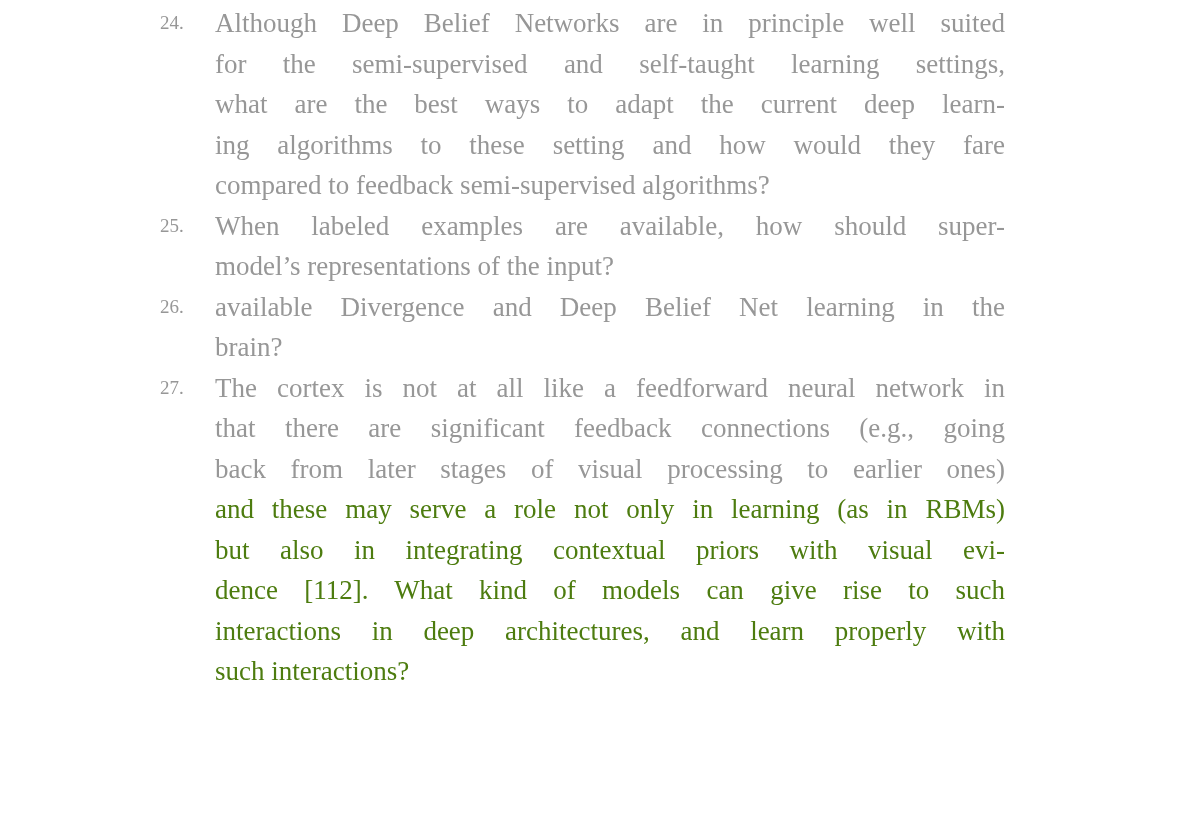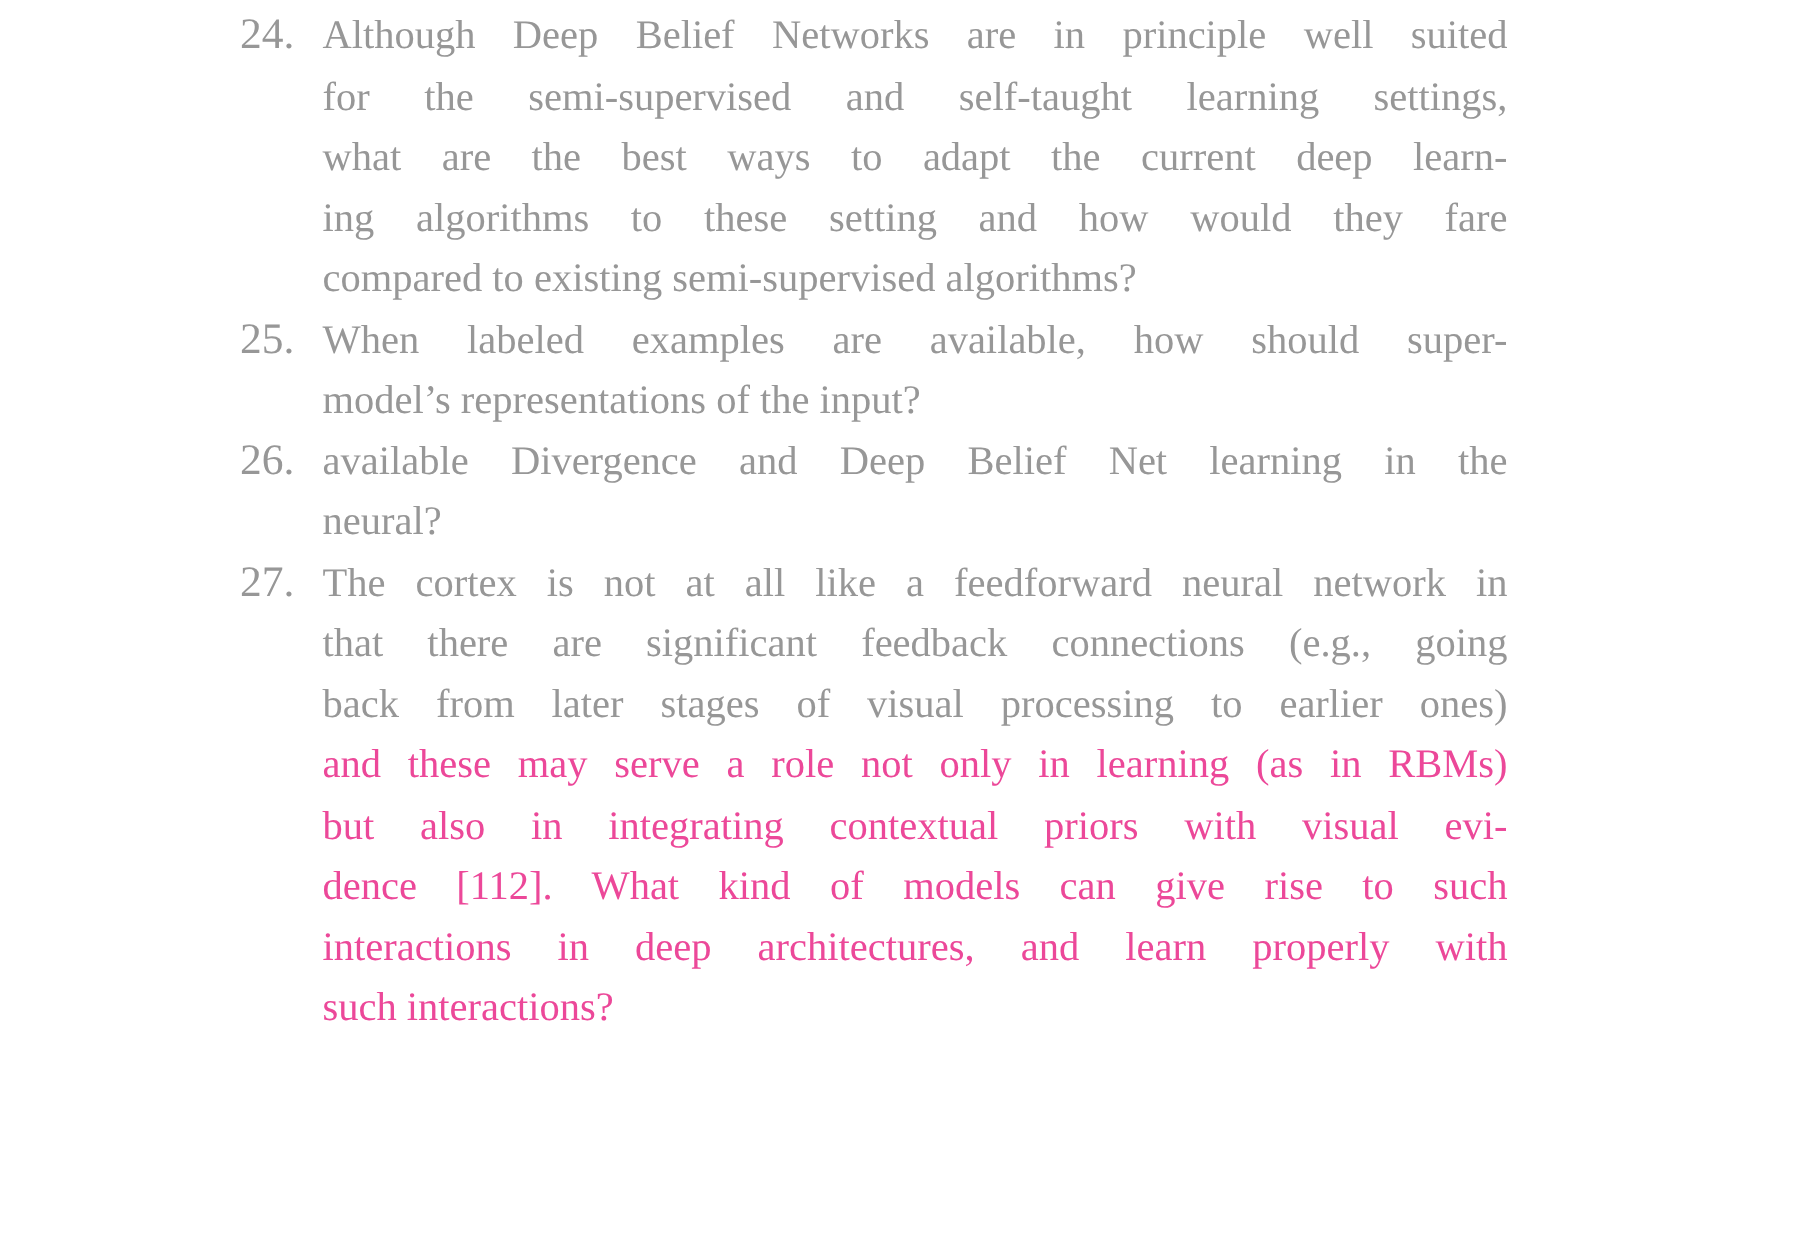--- a/index.html
+++ b/index.html
@@ -21,67 +21,67 @@
     top: 3px;
     width: 845px;
   }
   .item {
     display: flex;
     align-items: flex-start;
   }
   .num {
     flex: 0 0 55px;
     width: 55px;
-    font-size: 29px;
+    font-size: 19px;
     line-height: 40.5px;
     text-align: left;
   }
   .content {
     flex: 0 0 790px;
     width: 790px;
   }
   .line {
     font-size: 27px;
     line-height: 40.5px;
     text-align: justify;
     text-align-last: justify;
   }
   .line.last {
     text-align-last: left;
   }
   .gray { color: #979797; }
-  .black { color: #ec4899; }
+  .black { color: #4d7c0f; }
 </style>
 </head>
 <body>
 
 <div class="page">
   <div class="qlist">
       <div class="item">
         <div class="num gray">24.</div>
         <div class="content">
           <div class="line gray">Although Deep Belief Networks are in principle well suited</div>
           <div class="line gray">for the semi-supervised and self-taught learning settings,</div>
           <div class="line gray">what are the best ways to adapt the current deep learn-</div>
           <div class="line gray">ing algorithms to these setting and how would they fare</div>
-          <div class="line gray last">compared to existing semi-supervised algorithms?</div>
+          <div class="line gray last">compared to feedback semi-supervised algorithms?</div>
         </div>
       </div>
       <div class="item">
         <div class="num gray">25.</div>
         <div class="content">
           <div class="line gray">When labeled examples are available, how should super-</div>
           <div class="line gray last">model’s representations of the input?</div>
         </div>
       </div>
       <div class="item">
         <div class="num gray">26.</div>
         <div class="content">
           <div class="line gray">available Divergence and Deep Belief Net learning in the</div>
-          <div class="line gray last">neural?</div>
+          <div class="line gray last">brain?</div>
         </div>
       </div>
       <div class="item">
         <div class="num gray">27.</div>
         <div class="content">
           <div class="line gray">The cortex is not at all like a feedforward neural network in</div>
           <div class="line gray">that there are significant feedback connections (e.g., going</div>
           <div class="line gray">back from later stages of visual processing to earlier ones)</div>
           <div class="line black">and these may serve a role not only in learning (as in RBMs)</div>
           <div class="line black">but also in integrating contextual priors with visual evi-</div>

